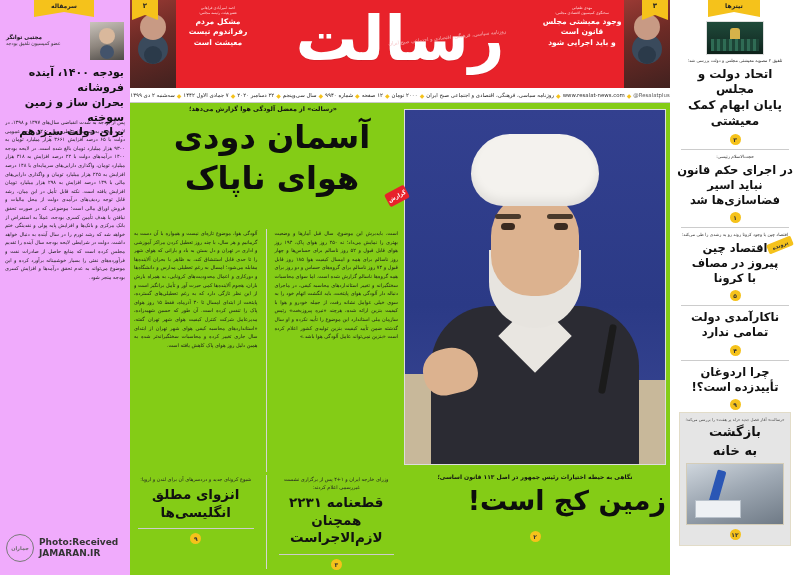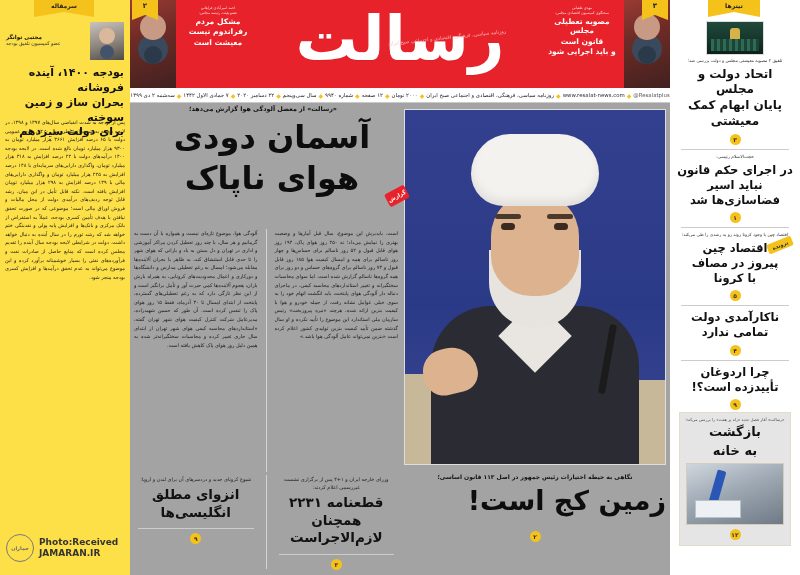--- a/index.html
+++ b/index.html
@@ -66,21 +66,21 @@
     display:flex;align-items:center;justify-content:center;
     font-size:5.4px;color:#222;white-space:nowrap;direction:rtl;
   }
   .datestrip .sep{color:#f5c21b;margin:0 2px;font-size:6px;}
   .datestrip .site{color:#333;direction:ltr;}
   .datestrip .social{color:#555;direction:ltr;margin-right:0;}
 
   
   .col-left{
     position:absolute;top:0;left:0;width:130px;height:575px;
-    background:#fde047;border-left:0;box-sizing:border-box;padding:0 5px;
+    background:#f0abfc;border-left:0;box-sizing:border-box;padding:0 5px;
     direction:rtl;
   }
   .tag-sarmaghaleh{
     position:absolute;top:0;left:34px;width:60px;height:12px;background:#f5c21b;
     color:#222;font-size:6px;font-weight:bold;text-align:center;line-height:11px;
   }
   .tag-sarmaghaleh:after{content:"";position:absolute;top:12px;left:0;border-left:30px solid #f5c21b;border-right:30px solid #f5c21b;border-bottom:5px solid transparent;}
   .author-box{position:absolute;top:22px;right:6px;width:118px;display:flex;gap:4px;align-items:flex-start;direction:rtl;}
   .author-photo{width:34px;height:38px;background:linear-gradient(165deg,#c9c3bb,#8e867e 55%,#4d4a47);flex:0 0 34px;position:relative;}
   .author-photo:after{content:"";position:absolute;left:50%;margin-left:-8px;top:6px;width:16px;height:16px;border-radius:50%;background:#d9b89c;box-shadow:0 16px 0 -1px #43536b;}
@@ -145,21 +145,21 @@
     position:relative;overflow:hidden;border:1px solid #d5cdb8;
   }
   .return-photo:before{
     content:"";position:absolute;left:26px;top:6px;width:9px;height:34px;background:#2a56b5;transform:rotate(16deg);border-radius:2px;
   }
   .return-photo:after{
     content:"";position:absolute;left:8px;bottom:6px;width:44px;height:16px;background:#eef1f4;border:1px solid #b9c2cb;
   }
 
   
-  .main{position:absolute;top:103px;right:130px;left:130px;bottom:0;background:#a3a3a3;direction:rtl;}
+  .main{position:absolute;top:103px;right:130px;left:130px;bottom:0;background:#84cc16;direction:rtl;}
 
   .lead-kicker{
     position:absolute;top:2px;right:276px;left:2px;text-align:center;
     font-size:6.4px;color:#111;font-weight:600;
   }
   .lead-title{
     position:absolute;top:14px;right:260px;left:4px;text-align:center;direction:rtl;
   }
   .lead-title span{display:block;font-size:32px;font-weight:bold;line-height:1.28;letter-spacing:-1.5px;color:#0d0d0d;}
 
@@ -260,21 +260,21 @@
       <span class="quote">معیشت است</span>
     </div>
   </div>
   <div class="pgbadge" style="left:132px;">۲</div>
 
   <div class="mq right">
     <div class="photo"></div>
     <div class="txt">
       <span class="kicker">مهدی طغیانی</span>
       <span class="kicker">سخنگوی کمیسیون اقتصادی مجلس:</span>
-      <span class="quote">مصوبه تعطیلی مجلس</span>
+      <span class="quote">وجود معیشتی مجلس</span>
       <span class="quote">قانون است</span>
       <span class="quote">و باید اجرایی شود</span>
     </div>
   </div>
   <div class="pgbadge" style="right:132px;">۳</div>
 
   <div class="datestrip">
     <span class="social">@Resalatplus</span>
     <span class="sep">◆</span>
     <span class="site">www.resalat-news.com</span>

